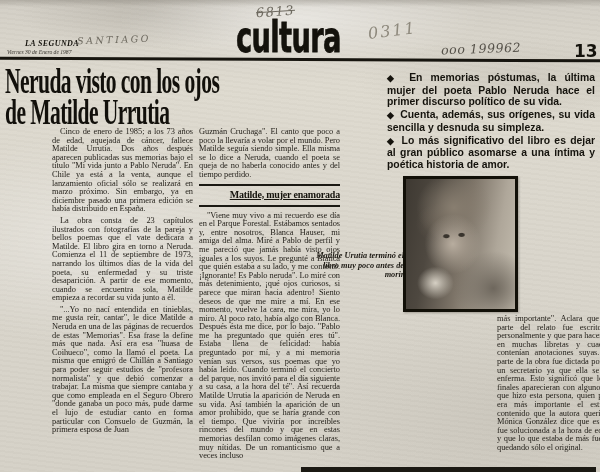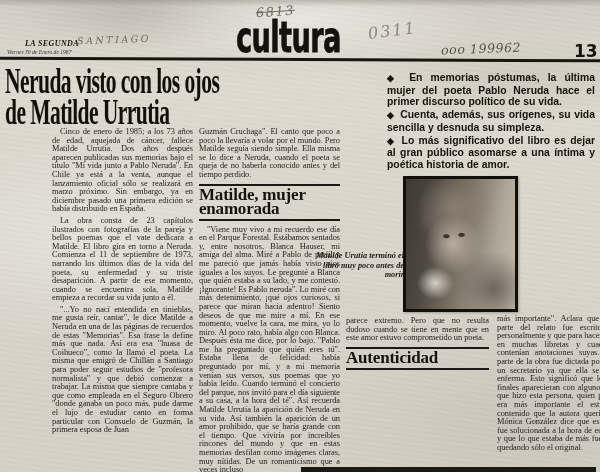--- a/index.html
+++ b/index.html
@@ -44,23 +44,24 @@
   .bullet-marker{font-size:9px;letter-spacing:2px;}
   
   .body-col{font-size:8.4px;line-height:8.6px;text-align:justify;color:#26231d;letter-spacing:-.05px;margin-left:44px;}
   .body-col p{margin:0 0 3px 0;text-indent:8px;}
   .body-col p.noindent{text-indent:0;}
   .col1{left:8px;top:128px;width:141px;height:344px;overflow:hidden;}
   .col2{left:155px;top:128px;width:141px;height:344px;overflow:hidden;}
   .col3{left:302px;top:317px;width:143px;height:155px;overflow:hidden;}
   .col4{left:453px;top:315px;width:143px;height:157px;overflow:hidden;}
   .colhead{
-    border-top:2.6px solid #1b1913;border-bottom:2.6px solid #1b1913;text-align:left;font-weight:bold;
-    font-size:17px;line-height:14px;padding:2px 0 3px;margin:4px 0 5px;text-indent:0!important;color:#15130d;
+    border-top:2.6px solid #1b1913;border-bottom:2.6px solid #1b1913;text-align:right;font-weight:bold;
+    font-size:10px;line-height:14px;padding:2px 0 3px;margin:4px 0 5px;text-indent:0!important;color:#15130d;
     letter-spacing:-.2px;
+    text-decoration:underline;
   }
   
   .book-cover{left:287px;top:97px;width:112px;height:152px;border:2.5px solid #14110b;box-sizing:border-box;
     background:linear-gradient(160deg,#e2ded4,#d6d2c7);box-shadow:1px 1px 2px rgba(60,55,45,.35);}
   .cover-author{margin:4px 5px 0;font-size:6.3px;letter-spacing:.3px;color:#2c2921;border-bottom:.8px solid #44403a;padding-bottom:1.5px;}
   .cover-title{margin:2px 5px 0;font-family:"Liberation Sans",sans-serif;font-weight:bold;font-size:9.3px;line-height:9.6px;
     letter-spacing:-.2px;color:#17140e;}
   .cover-subtitle{margin:1px 5px 2px;font-size:5.6px;color:#33302a;}
   .cover-photo{position:absolute;left:5px;right:5px;top:45px;bottom:5px;
     background:
@@ -122,22 +123,20 @@
     <p>"...Yo no nací entendida en tinieblas, me gusta reír, cantar", le dice Matilde a Neruda en una de las páginas de recuerdos de estas "Memorias". Esa frase la define más que nada. Así era esa "huasa de Coihueco", como la llamó el poeta. La misma que emigró de Chillán a Santiago para poder seguir estudios de "profesora normalista" y que debió comenzar a trabajar. La misma que siempre cantaba y que como empleada en el Seguro Obrero "donde ganaba un poco más, pude darme el lujo de estudiar canto en forma particular con Consuelo de Guzmán, la primera esposa de Juan</p>
   </div>
 
   <div class="abs body-col col2">
     <p class="noindent">Guzmán Cruchaga". El canto que poco a poco la llevaría a volar por el mundo. Pero Matilde seguía siendo simple. Ella misma se lo dice a Neruda, cuando el poeta se queja de no haberla conocido antes y del tiempo perdido.</p>
     <div class="colhead">Matilde, mujer enamorada</div>
     <p>"Viene muy vivo a mi recuerdo ese día en el Parque Forestal. Estábamos sentados y, entre nosotros, Blanca Hauser, mi amiga del alma. Miré a Pablo de perfil y me pareció que jamás había visto ojos iguales a los suyos. Le pregunté a Blanca que quién estaba a su lado, y me contestó. ¡Ignorante! Es Pablo neruda". Lo miré con más detenimiento, ¡qué ojos curiosos, si parece que miran hacia adentro! Siento deseos de que me mire a mí. En ese momento, vuelve la cara, me mira, yo lo miro. Al poco rato, había algo con Blanca. Después ésta me dice, por lo bajo. "Pablo me ha preguntado que quién eres tú". Estaba llena de felicidad: había preguntado por mí, y a mi memoria venían sus versos, sus poemas que yo había leído. Cuando terminó el concierto del parque, nos invitó para el día siguiente a su casa, a la hora del té". Así recuerda Matilde Urrutia la aparición de Neruda en su vida. Así también la aparición de un amor prohibido, que se haría grande con el tiempo. Que viviría por increíbles rincones del mundo y que en estas memorias desfilan como imágenes claras, muy nítidas. De un romanticismo que a veces incluso</p>
   </div>
 
   <div class="abs body-col col3">
-    <p class="noindent">parece extremo. Pero que no resulta dudoso cuando se tiene en mente que en este amor estuvo comprometido un poeta.</p>
-    <div class="colhead">Autenticidad</div>
   </div>
 
   <div class="abs body-col col4">
     <p class="noindent">más importante". Aclara que la primera parte del relato fue escrito por ella, personalmente y que para hacerlo se apoyó en muchas libretas y cuadernos que contenían anotaciones suyas. La última parte de la obra fue dictada por la autora a un secretario ya que ella se encontraba enferma. Esto significó que los capítulos finales aparecieran con algunos agregados que hizo esta persona, quien pensaba que era más importante el estilo que el contenido que la autora quería presentar. Mónica González dice que este problema fue solucionada a la hora de editar el libro y que lo que estaba de más fue eliminado, quedando sólo el original.</p>
   </div>
 
   <div class="abs bottom-bar"></div>
 </div>
 
 </body></html>

